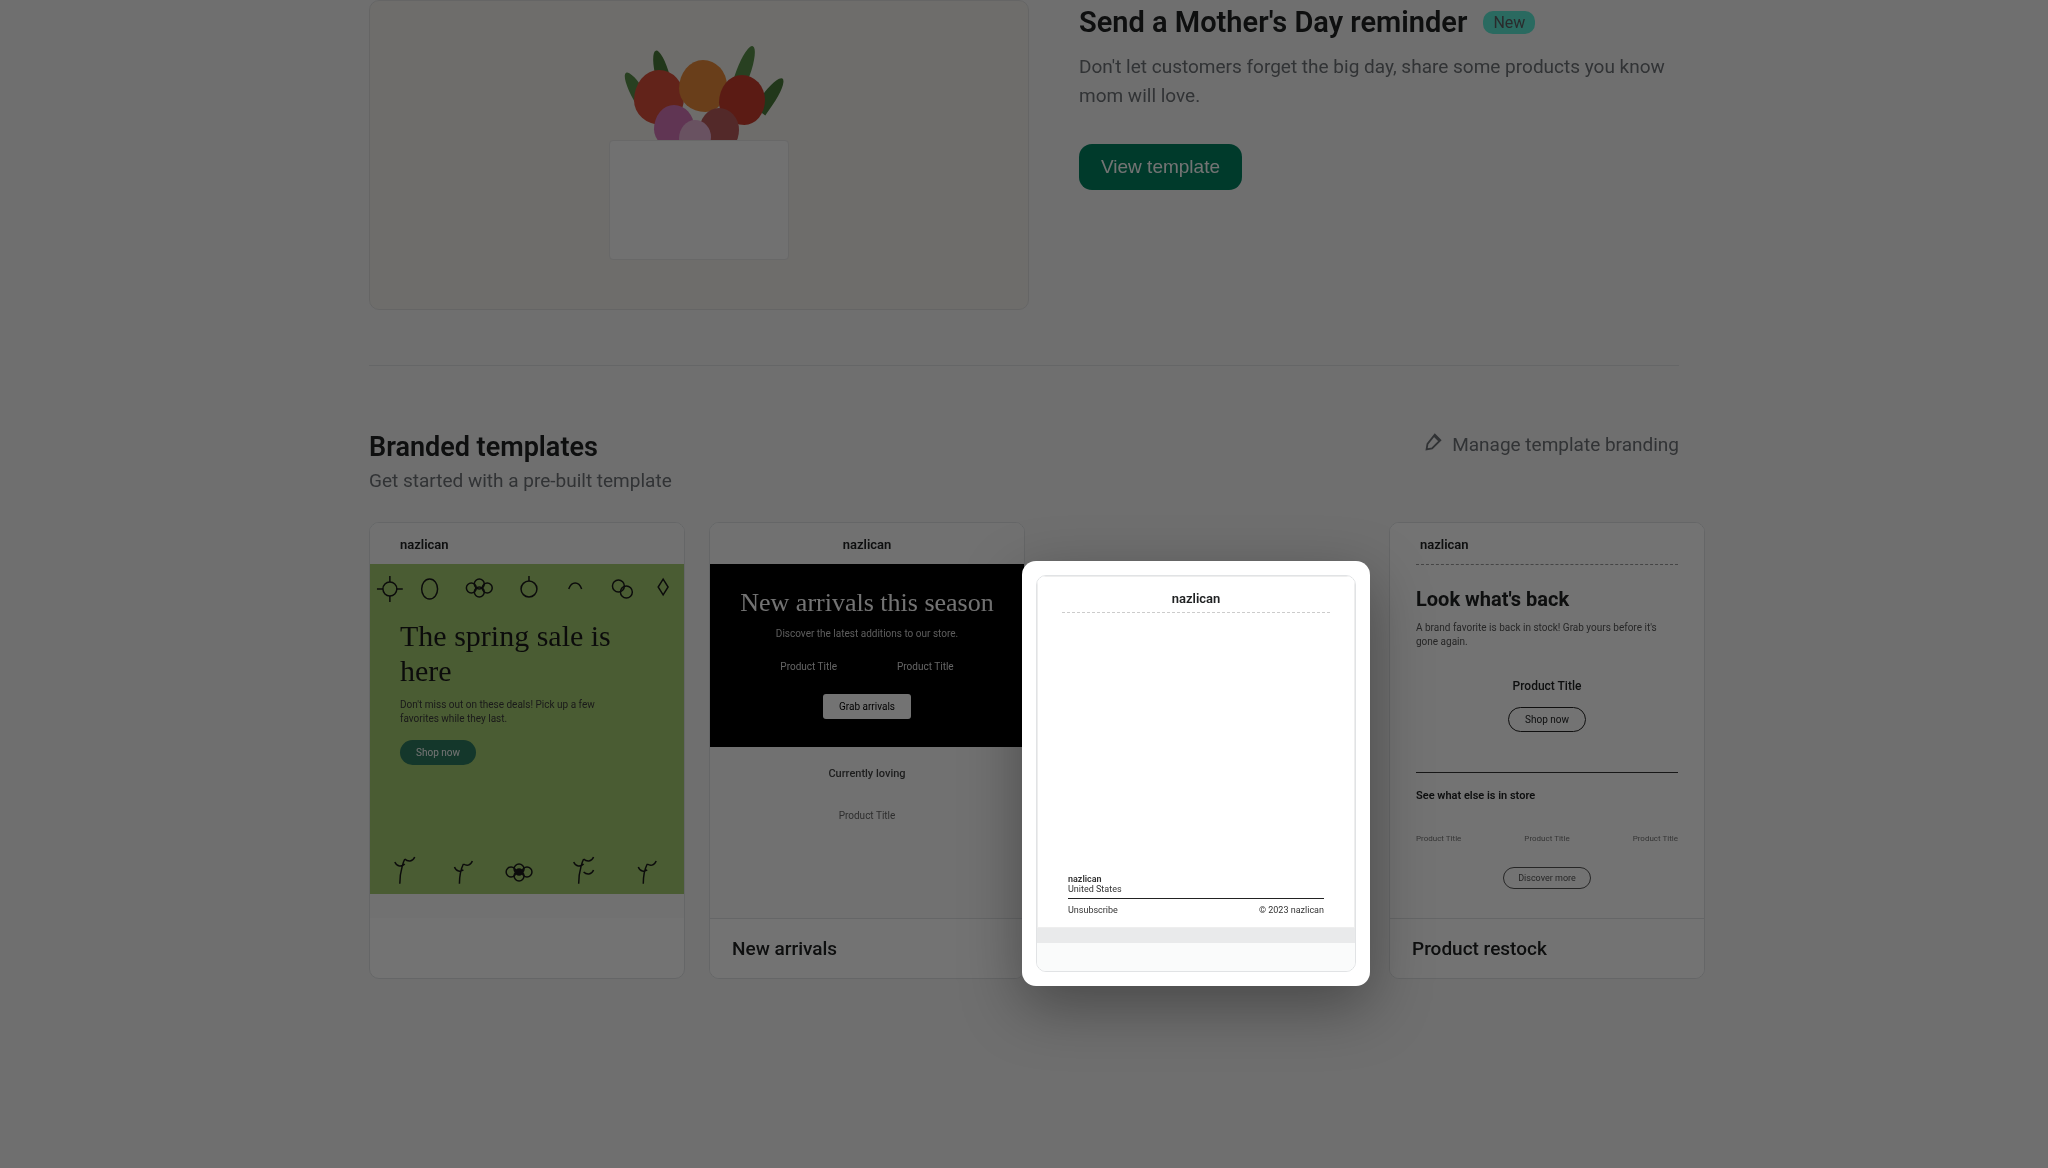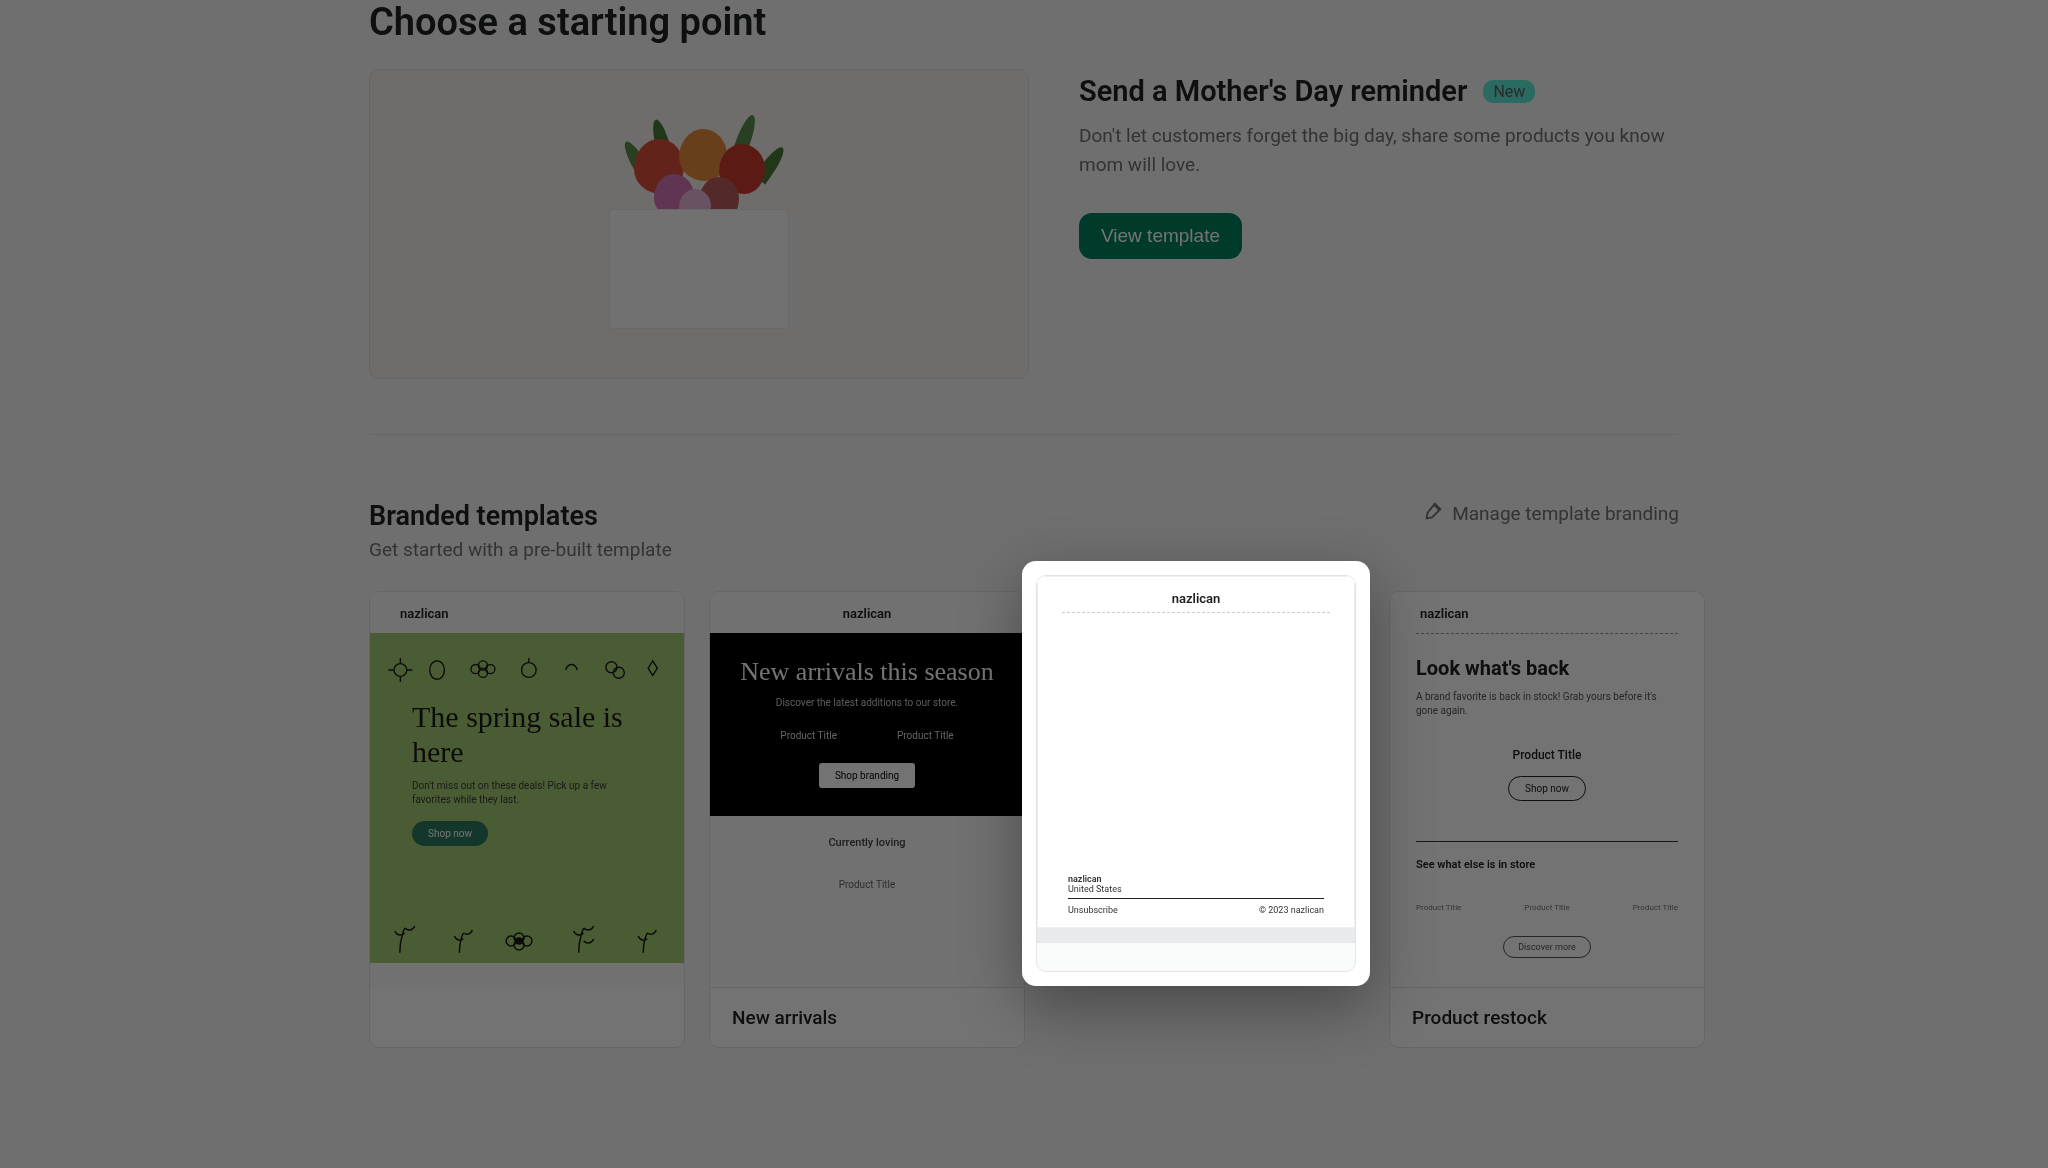--- a/index.html
+++ b/index.html
@@ -123,21 +123,21 @@
     .pv-brand {
       font-size: 13px;
       font-weight: 600;
       color: #202223;
       padding: 14px 30px 12px;
       background: #fafbfb;
     }
     .pv-spring {
       background: #a5cc71;
       height: 330px;
-      padding: 12px;
+      padding: 0;
       position: relative;
     }
     .pv-spring-deco-top { height: 50px; position: relative; }
     .pv-spring-title {
       font-size: 30px;
       font-weight: 400;
       font-family: Georgia, serif;
       color: #1a1a1a;
       padding: 5px 30px 10px;
       line-height: 1.15;
@@ -217,21 +217,20 @@
       border-radius: 14px;
       padding: 14px;
       box-shadow: 0 20px 60px rgba(0,0,0,0.35);
     }
     .lifted .template-card { width: 100%; border-radius: 10px; }
   </style>
 </head>
 <body>
 
 <div class="content">
-  <h1 class="page-title">Choose a starting point</h1>
 
   <div class="hero-row">
     <div class="hero-image">
       <div class="envelope">
         <div class="flowers">
           <div class="leaf" style="top:40px;left:30px;transform:rotate(-30deg)"></div>
           <div class="leaf" style="top:20px;left:55px;transform:rotate(-15deg);background:#4a7a3a"></div>
           <div class="leaf" style="top:15px;left:140px;transform:rotate(20deg)"></div>
           <div class="leaf" style="top:45px;left:165px;transform:rotate(35deg);background:#4a7a3a"></div>
           <div class="flower-blob" style="width:50px;height:55px;top:40px;left:35px;background:#d94f3a"></div>
@@ -322,21 +321,21 @@
     <div class="template-card">
       <div class="template-preview">
         <div class="pv-brand" style="text-align:center">nazlican</div>
         <div class="pv-arrivals-dark">
           <div class="pv-arrivals-title">New arrivals this season</div>
           <div class="pv-arrivals-desc">Discover the latest additions to our store.</div>
           <div class="pv-arrivals-cols">
             <div class="pv-arrivals-col">Product Title</div>
             <div class="pv-arrivals-col">Product Title</div>
           </div>
-          <div class="pv-arrivals-btn">Shop branding</div>
+          <div class="pv-arrivals-btn">Grab arrivals</div>
         </div>
         <div class="pv-arrivals-light">
           <div class="pv-arrivals-light-h">Currently loving</div>
           <div class="pv-arrivals-light-p">Product Title</div>
         </div>
       </div>
       <div class="template-footer">New arrivals</div>
     </div>
 
     <div class="template-card" style="visibility:hidden">

